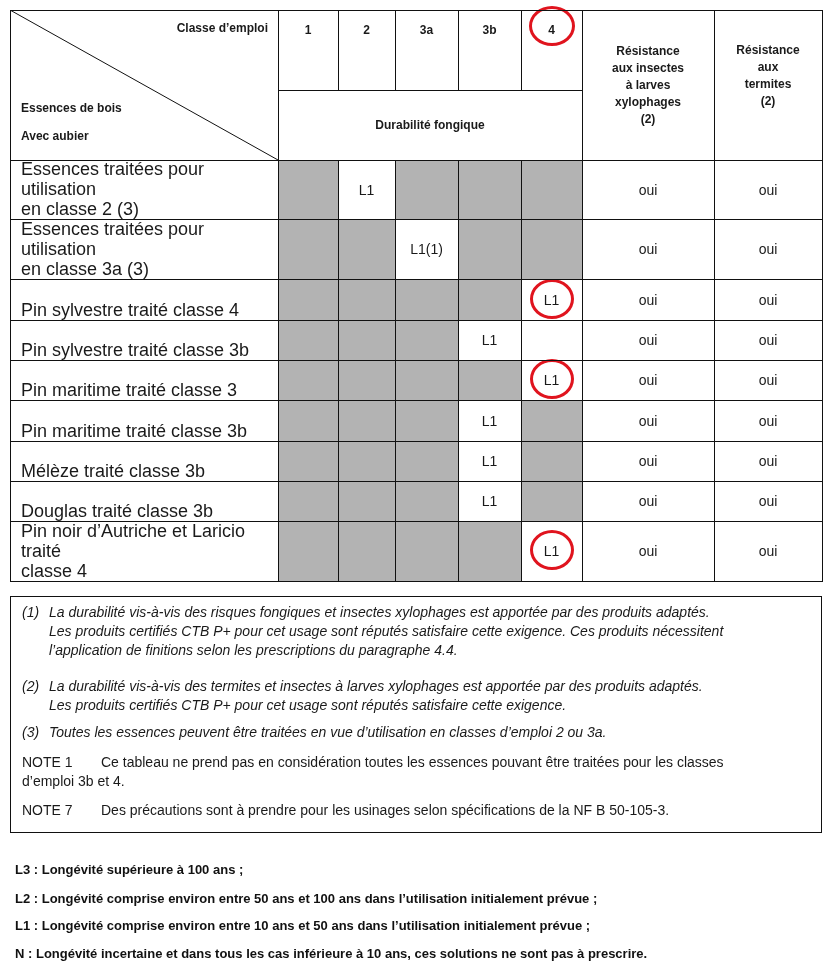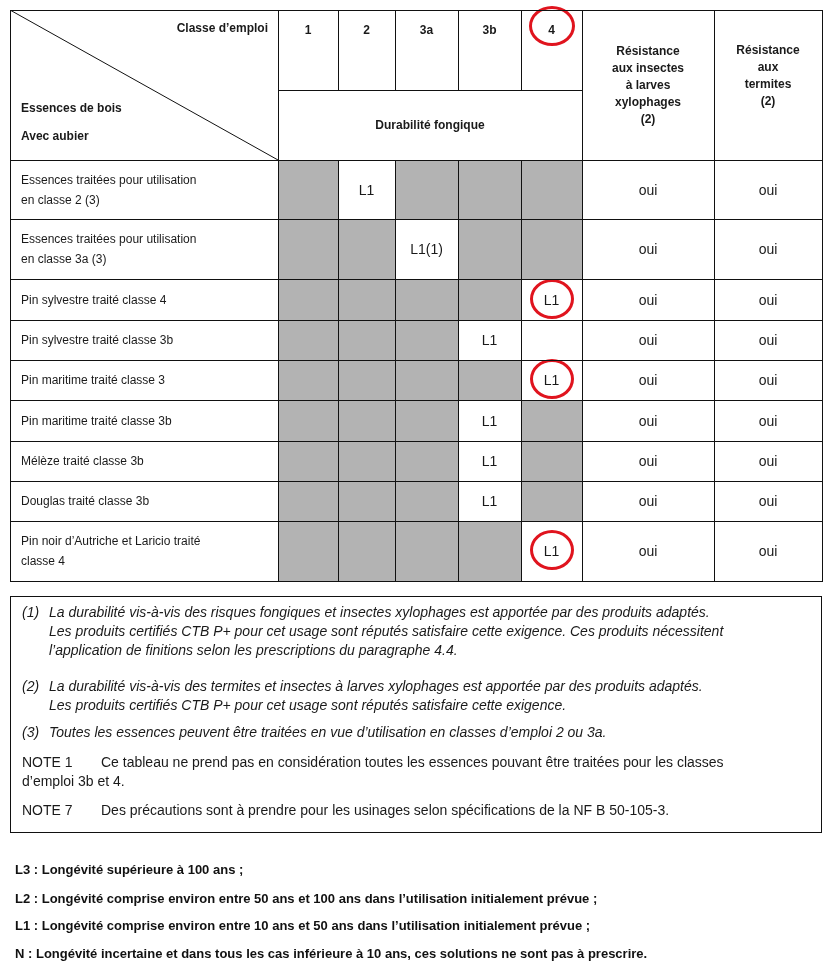--- a/index.html
+++ b/index.html
@@ -2,21 +2,21 @@
 <html><head>
 <meta charset="utf-8">
 <style>
   html, body { margin:0; padding:0; background:#fff; }
   body { width:830px; height:972px; position:relative; overflow:hidden; font-family:"Liberation Sans", sans-serif; color:#1a1a1a; }
   .abs { position:absolute; }
   .line { position:absolute; background:#111; }
   .cell { position:absolute; display:flex; align-items:center; justify-content:center; text-align:center; font-size:14px; box-sizing:border-box; }
   .grey { background:#b3b3b3; }
   .hdr { font-weight:bold; font-size:12px; }
-  .rowlabel { position:absolute; font-size:12px; line-height:20px; display:flex; align-items:center; box-sizing:border-box; padding-left:11px; }
+  .rowlabel { position:absolute; font-size:18px; line-height:20px; display:flex; align-items:flex-end; box-sizing:border-box; padding-left:11px; }
   .circle { position:absolute; border:3px solid #e0141e; border-radius:50%; box-sizing:border-box; }
   .notes { position:absolute; left:10px; top:596px; width:812px; height:237px; border:1px solid #111; box-sizing:border-box; }
   .note { position:absolute; font-size:14px; line-height:19px; color:#1a1a1a; }
   .note.it { font-style:italic; }
   .legend { position:absolute; left:15px; font-size:13px; font-weight:bold; color:#111; }
 </style>
 </head>
 <body>
 
 <div id="table" class="abs" style="left:0;top:0;width:830px;height:590px;">

